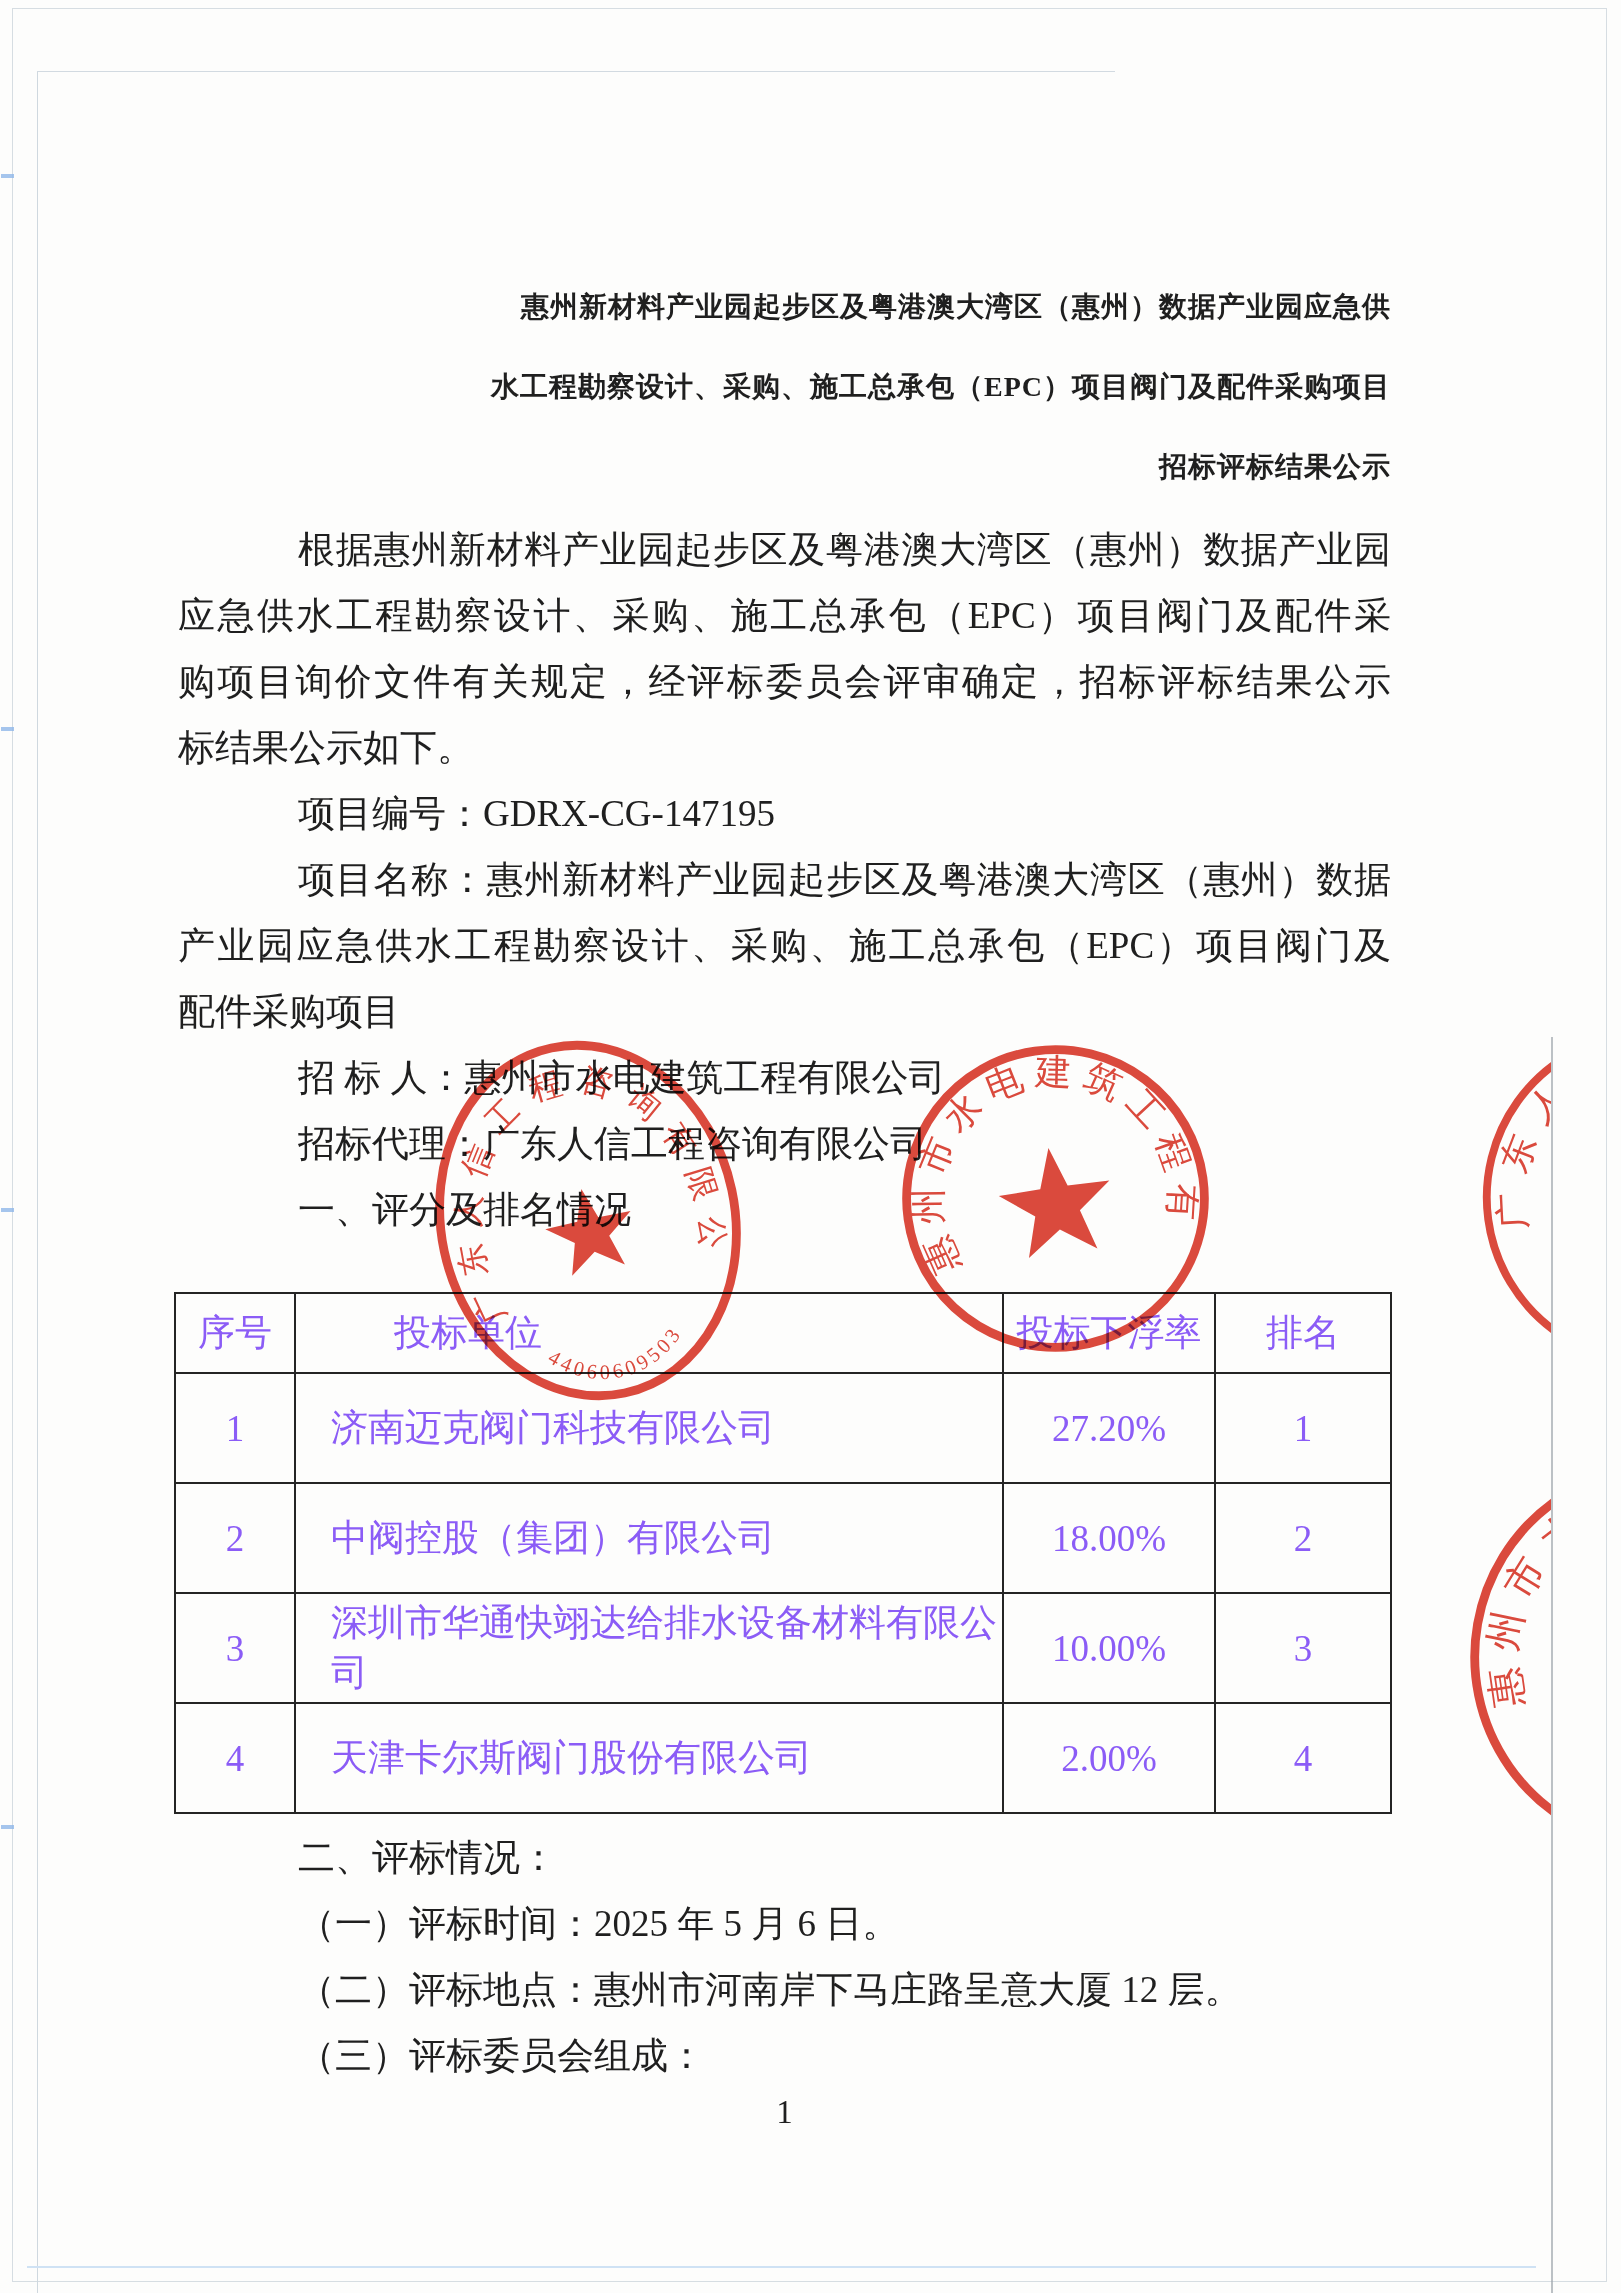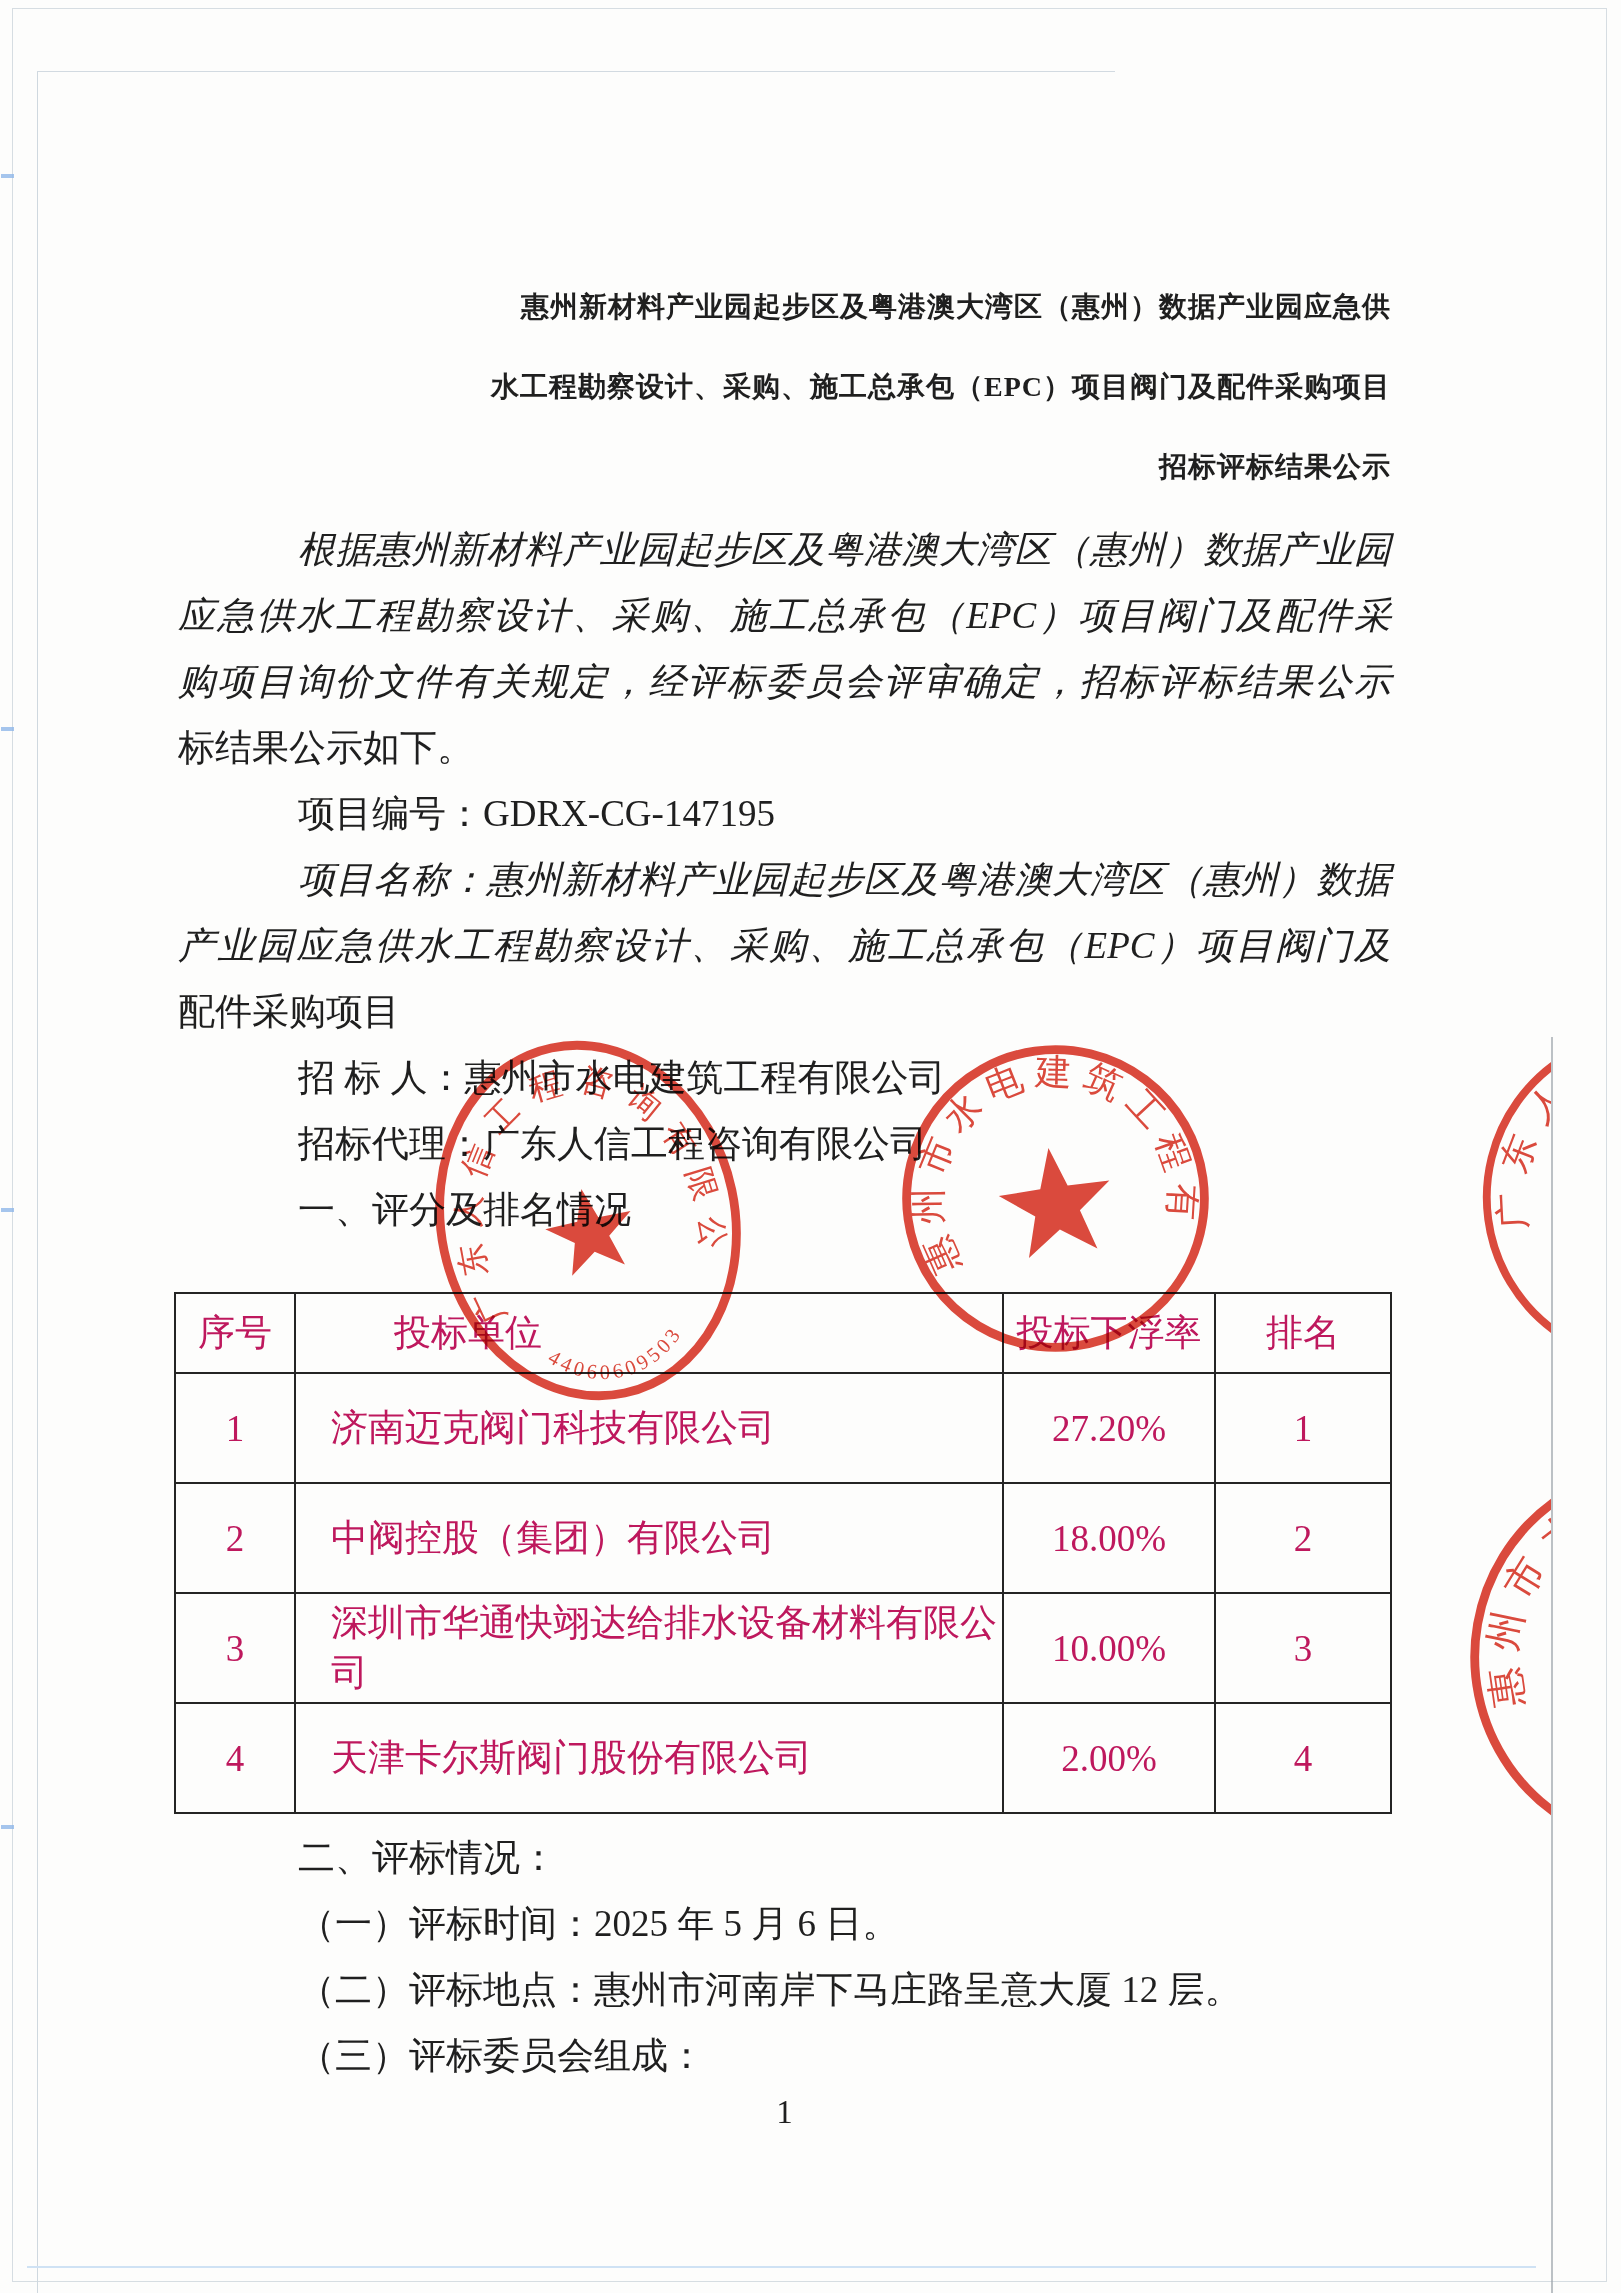--- a/index.html
+++ b/index.html
@@ -15,28 +15,28 @@
   .inner-hline { position:absolute; left:37px; top:71px; width:1078px; height:1px; background:#d2dae1; }
   .blue-tick { position:absolute; left:1px; width:12.7px; height:3.9px; background:#8fb7e8; opacity:.8; }
   .bottom-blue { position:absolute; left:27.4px; top:2266px; width:1509px; height:2px; background:#cfe2f4; }
   .page-edge-line { position:absolute; left:1551px; top:1037px; width:2px; height:1257px; background:#9aa2a8; opacity:.65; }
 
   
   .content { position:absolute; left:178px; top:267px; width:1213px; }
   .title-line { height:80px; line-height:80px; font-size:28px; font-weight:bold;
     text-align:right; letter-spacing:1px; }
   .line { height:66px; line-height:66px; font-size:37px; white-space:nowrap; }
-  .fill { white-space:normal; text-align:justify; text-align-last:justify;font-style:italic; }
+  .fill { white-space:normal; text-align:justify; text-align-last:justify; }
   .indent { text-indent:120px; }
   .gap { height:9.8px; }
 
   
   .table-wrap { position:absolute; left:174px; top:1292px; width:1215px; }
   table.score { border-collapse:collapse; table-layout:fixed; width:1215px;
-    font-size:37px; color:#be185d;padding-left:6px; }
+    font-size:37px; color:#8b5cf6;padding-left:6px; }
   table.score th, table.score td { border:2.9px solid #242424; font-weight:normal;
     overflow:hidden; }
   tr.hdr { height:80px; }
   tr.row { height:110px; }
   .c-no, .c-rate, .c-rank { text-align:center; }
   th.c-company { text-align:left; padding-left:98px; }
   td.c-company { text-align:left; padding-left:35px;margin-top:8px; }
 
   .sec2 { position:absolute; left:178px; top:1825px; width:1213px; }
   .pagenum { position:absolute; left:178px; top:2094px; width:1213px;

